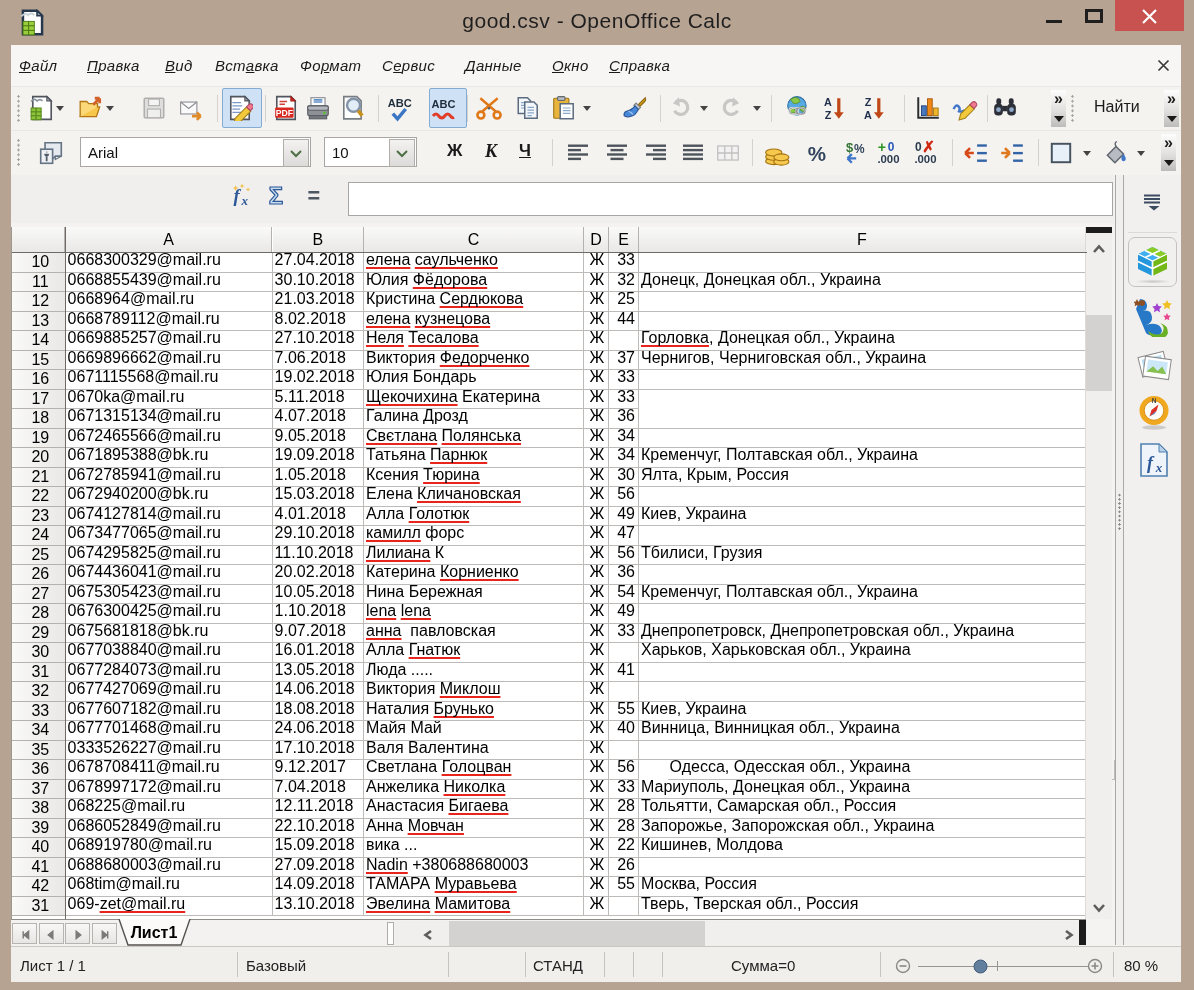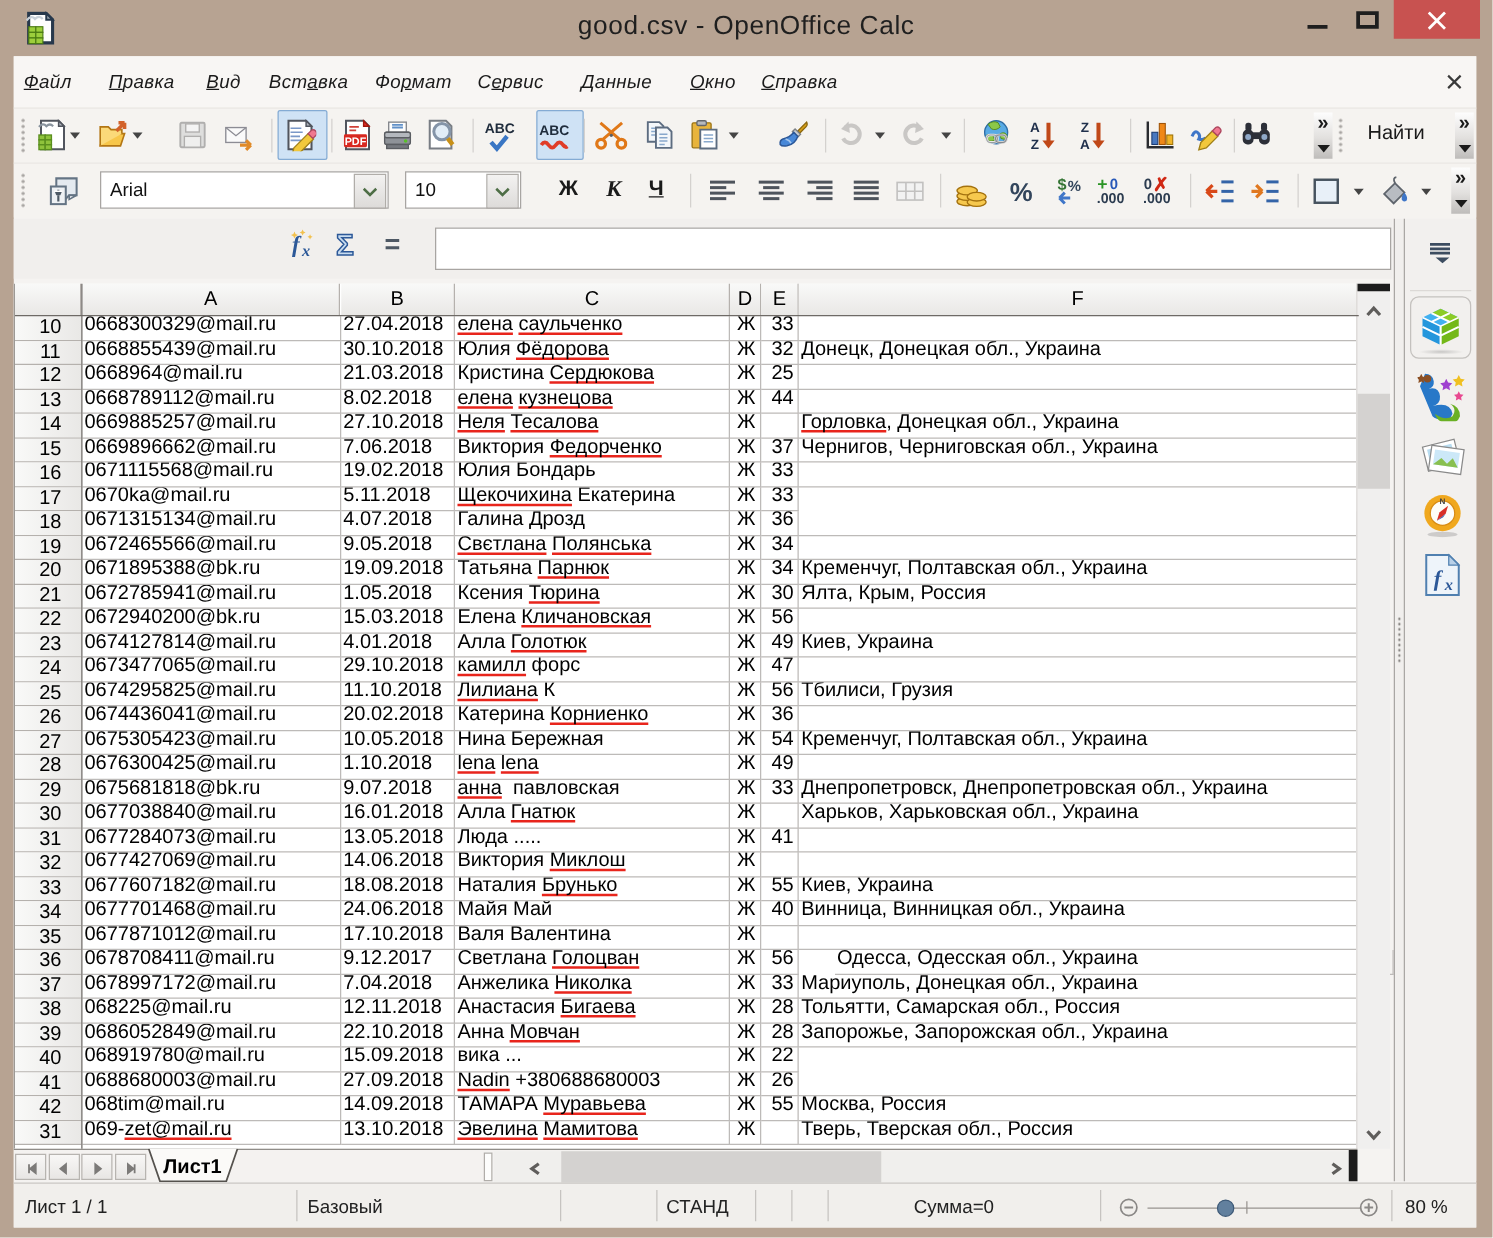--- a/index.html
+++ b/index.html
@@ -602,21 +602,21 @@
       <div class="row" style="top:494.0px;height:19.5px">
         <div class="c" style="left:0;width:207px"><span>0677701468@mail.ru</span></div>
         <div class="c" style="left:207px;width:91.4px">24.06.2018</div>
         <div class="c" style="left:298.4px;width:220px"><span>Майя Май</span></div>
         <div class="c cc" style="left:518.4px;width:25px">Ж</div>
         <div class="c cr" style="left:543.4px;width:30px">40</div>
         <div class="c" style="left:573.4px;width:447px"><span>Винница, Винницкая обл., Украина</span></div>
       </div>
       <div class="rh" style="top:513.5px;height:19.5px;line-height:18.5px;padding-left:4px">35</div>
       <div class="row" style="top:513.5px;height:19.5px">
-        <div class="c" style="left:0;width:207px"><span>0677871012@mail.ru</span></div>
+        <div class="c" style="left:0;width:207px"><span>0333526227@mail.ru</span></div>
         <div class="c" style="left:207px;width:91.4px">17.10.2018</div>
         <div class="c" style="left:298.4px;width:220px"><span>Валя Валентина</span></div>
         <div class="c cc" style="left:518.4px;width:25px">Ж</div>
         <div class="c cr" style="left:543.4px;width:30px"></div>
         <div class="c" style="left:573.4px;width:447px"></div>
       </div>
       <div class="rh" style="top:533.0px;height:19.5px;line-height:18.5px;padding-left:4px">36</div>
       <div class="row" style="top:533.0px;height:19.5px">
         <div class="c" style="left:0;width:207px"><span>0678708411@mail.ru</span></div>
         <div class="c" style="left:207px;width:91.4px">9.12.2017</div>
@@ -652,20 +652,21 @@
         <div class="c cr" style="left:543.4px;width:30px">28</div>
         <div class="c" style="left:573.4px;width:447px"><span>Запорожье, Запорожская обл., Украина</span></div>
       </div>
       <div class="rh" style="top:611.0px;height:19.5px;line-height:18.5px;padding-left:4px">40</div>
       <div class="row" style="top:611.0px;height:19.5px">
         <div class="c" style="left:0;width:207px"><span>068919780@mail.ru</span></div>
         <div class="c" style="left:207px;width:91.4px">15.09.2018</div>
         <div class="c" style="left:298.4px;width:220px"><span>вика ...</span></div>
         <div class="c cc" style="left:518.4px;width:25px">Ж</div>
         <div class="c cr" style="left:543.4px;width:30px">22</div>
+        <div class="c" style="left:573.4px;width:447px"><span>Кишинев, Молдова</span></div>
       </div>
       <div class="rh" style="top:630.5px;height:19.5px;line-height:18.5px;padding-left:4px">41</div>
       <div class="row" style="top:630.5px;height:19.5px">
         <div class="c" style="left:0;width:207px"><span>0688680003@mail.ru</span></div>
         <div class="c" style="left:207px;width:91.4px">27.09.2018</div>
         <div class="c" style="left:298.4px;width:220px"><span class="u">Nadin</span><span> +380688680003</span></div>
         <div class="c cc" style="left:518.4px;width:25px">Ж</div>
         <div class="c cr" style="left:543.4px;width:30px">26</div>
         <div class="c" style="left:573.4px;width:447px"></div>
       </div>

